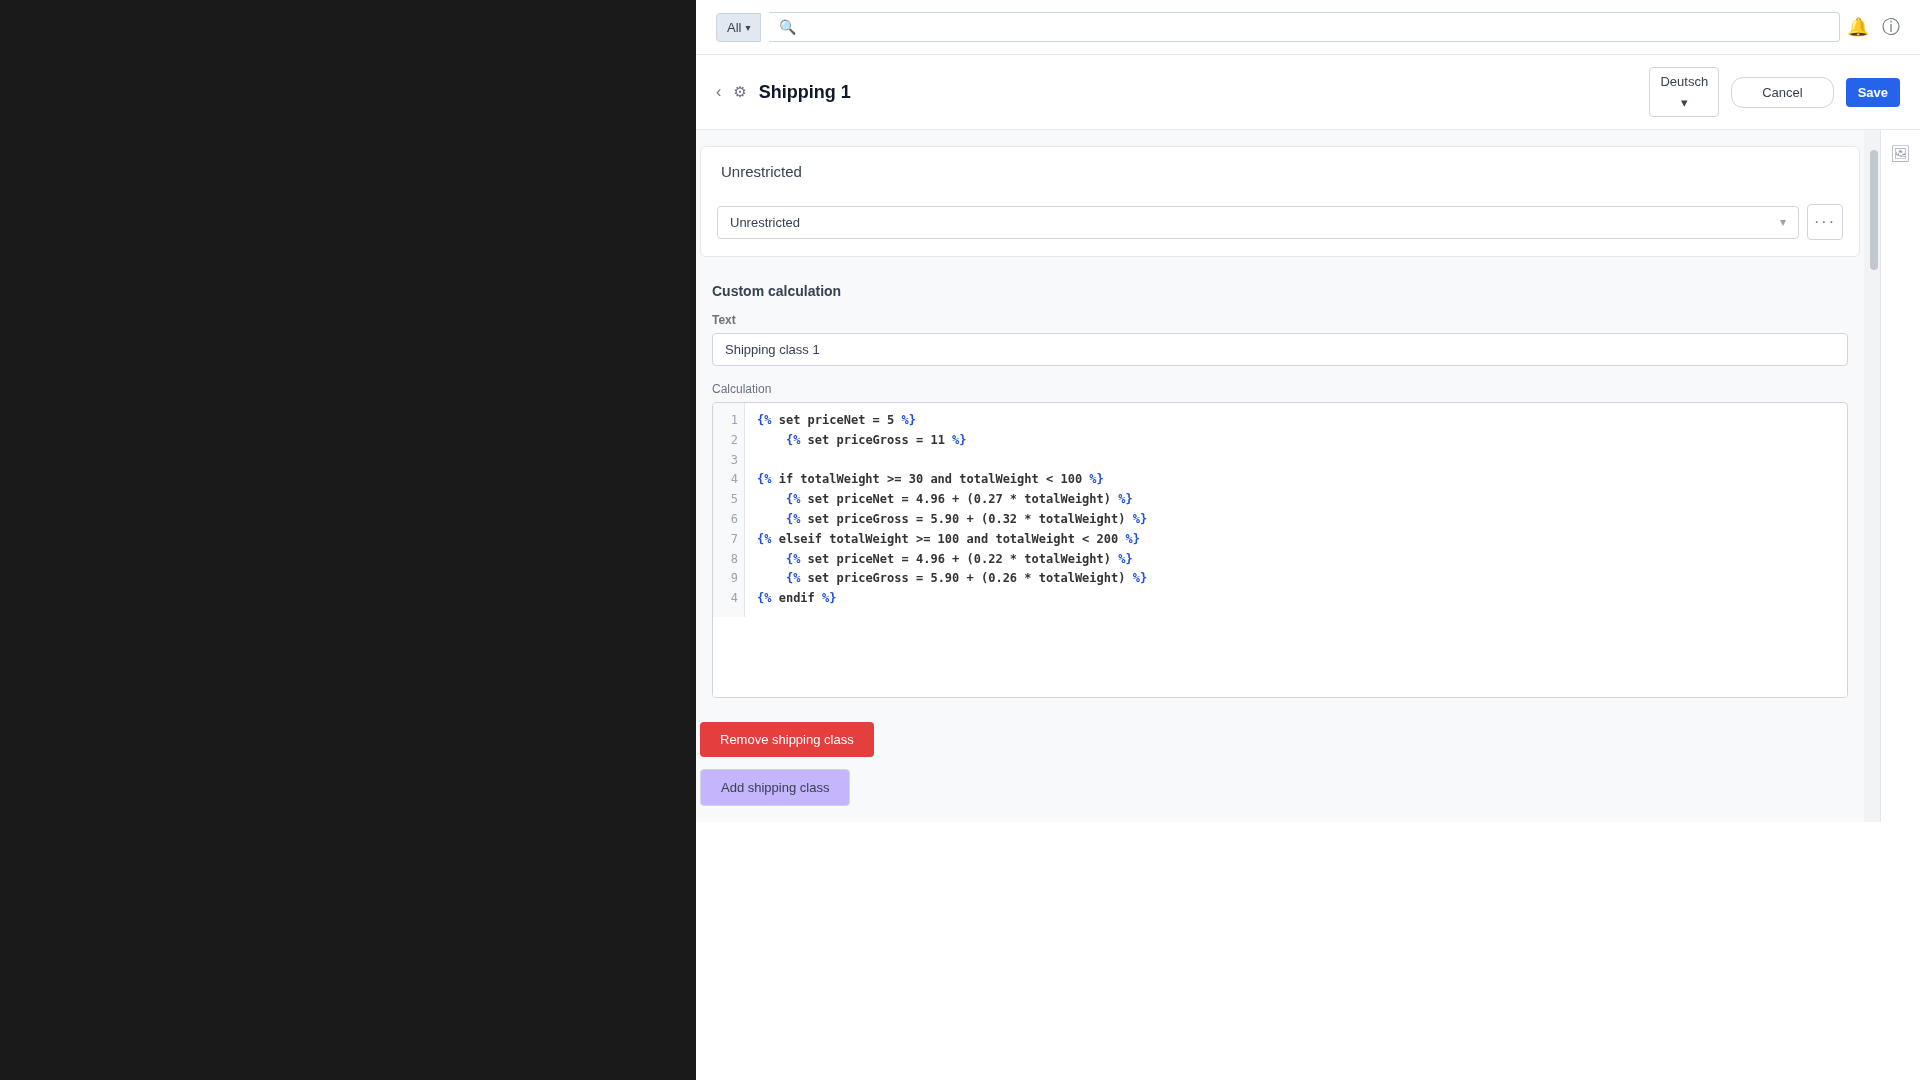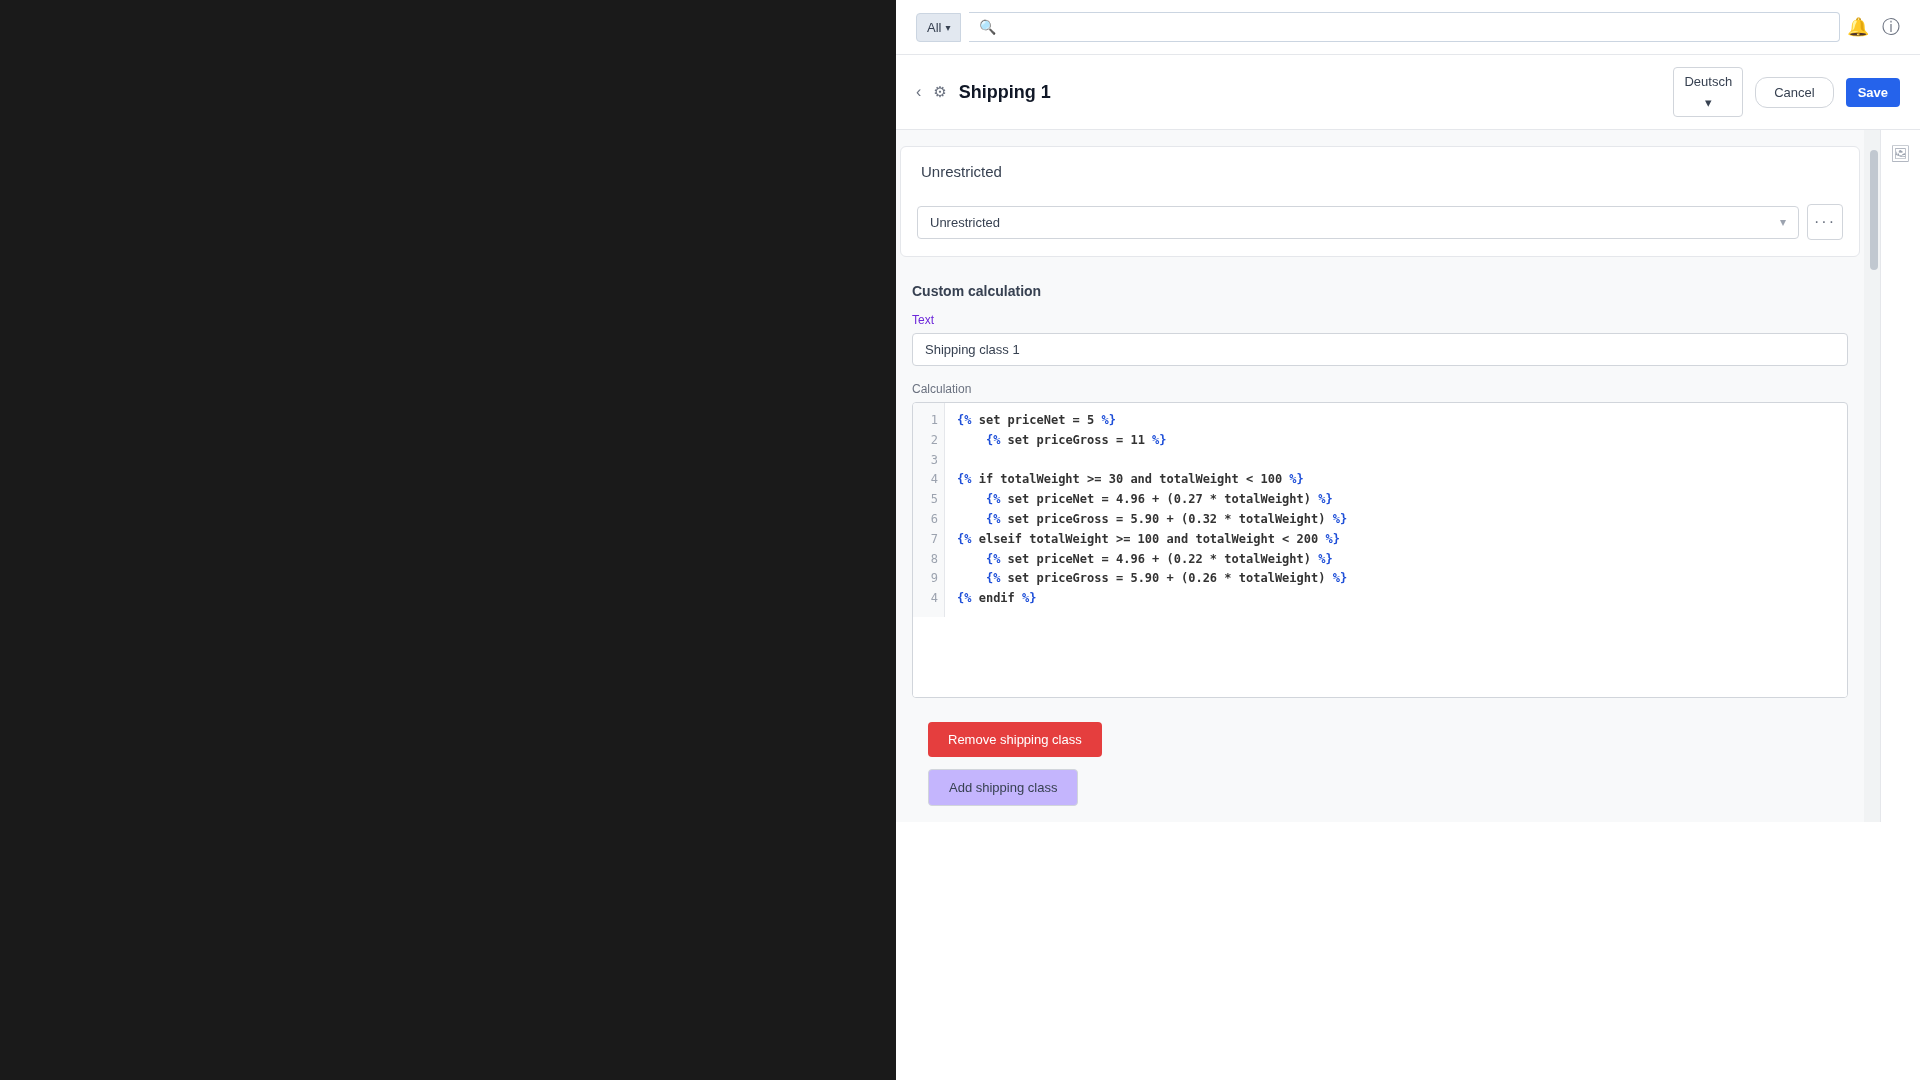--- a/index.html
+++ b/index.html
@@ -5,21 +5,21 @@
     * { box-sizing: border-box; margin: 0; padding: 0; }
     body {
       background: #1a1a1a;
       font-family: -apple-system, BlinkMacSystemFont, 'Segoe UI', sans-serif;
       font-size: 14px;
       color: #333;
     }
     .app-wrapper {
       background: #fff;
       margin: 0 auto;
-      width: 1024px;
+      width: 1224px;
       min-height: 1080px;
       position: relative;
       left: 50%;
       transform: translateX(-50%);
     }
 
     
     .top-bar {
       display: flex;
       align-items: center;
@@ -132,21 +132,21 @@
       cursor: pointer;
       background: #fff;
       font-size: 13px;
       color: #374151;
       flex-direction: column;
     }
     .cancel-btn {
       border: 1px solid #d1d5db;
       background: #fff;
       border-radius: 12px;
-      padding: 7px 18px;
+      padding: 7px 30px;
       cursor: pointer;
       font-size: 13px;
       color: #374151;
     }
     .save-btn {
       background: #2563eb;
       color: #fff;
       border: none;
       border-radius: 4px;
       padding: 7px 12px;
@@ -261,23 +261,23 @@
     }
     .custom-calc-title {
       text-align: left;
       font-size: 14px;
       font-weight: 600;
       color: #374151;
       padding: 10px 0 14px;
     }
     .field-label {
       font-size: 12px;
-      color: #6d28d9;
+      color: #737373;
       margin-bottom: 6px;
-      font-weight: 400;
+      font-weight: 700;
     }
     .text-input {
       width: 100%;
       border: 1px solid #d1d5db;
       border-radius: 4px;
       padding: 8px 12px;
       font-size: 13px;
       color: #374151;
       outline: none;
       margin-bottom: 16px;
@@ -326,21 +326,21 @@
     }
     .kw { color: #1d4ed8; }
     .code-empty { height: 1.65em; }
     .code-editor-extra {
       min-height: 80px;
       background: #fff;
     }
 
     
     .action-buttons {
-      padding: 8px 32px 16px;
+      padding: 8px 4px 16px;
     }
     .remove-btn {
       background: #e53e3e;
       color: #fff;
       border: none;
       border-radius: 4px;
       padding: 10px 20px;
       cursor: pointer;
       font-size: 13px;
       font-weight: 500;

